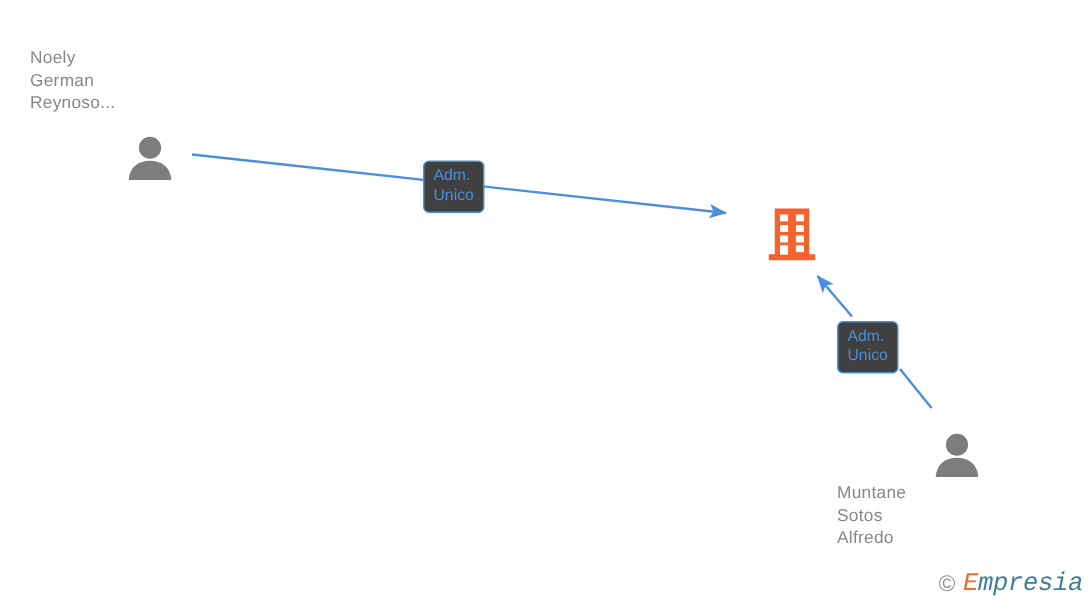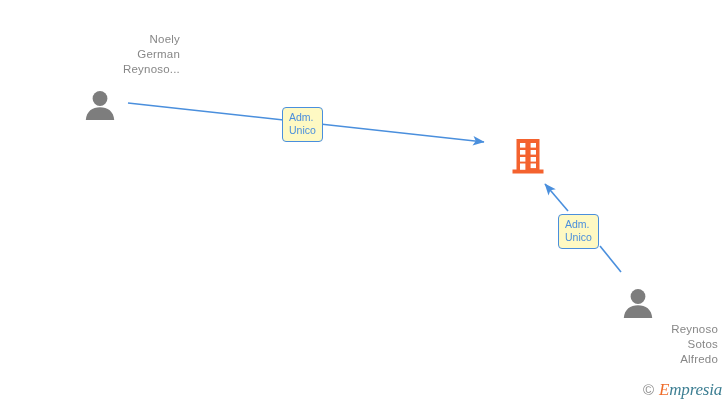--- a/index.html
+++ b/index.html
@@ -38,39 +38,39 @@
     position: absolute;
   }
   .person-icon {
     display: block;
   }
   .company-icon {
     display: block;
   }
   .node-label {
     position: absolute;
-    text-align: right;
+    text-align: left;
     color: #878787;
     font-size: 11.5px;
     line-height: 15px;
     letter-spacing: 0.2px;
     white-space: pre-line;
     width: 160px;
   }
   .node-label.company {
     color: #8a8a8a;
     letter-spacing: 0.9px;
     font-size: 11.5px;
     line-height: 15px;
   }
 
   
   .rel-badge {
     position: absolute;
-    background: #fef9c3;
+    background: #404040;
     border: 1.4px solid #4a8fdd;
     border-radius: 4px;
     color: #4a8fdd;
     font-size: 10.5px;
     line-height: 13px;
     padding: 3px 6px 4px 6px;
     text-align: left;
     white-space: pre-line;
     box-sizing: border-box;
   }
@@ -83,21 +83,21 @@
     display: flex;
     align-items: center;
     gap: 5px;
   }
   #watermark .copy {
     color: #8e8e8e;
     font-size: 15px;
     line-height: 15px;
   }
   #watermark .brand {
-    font-family: Liberation Serif, serif;
+    font-family: Liberation Mono, monospace;
     font-style: italic;
     font-size: 17px;
     line-height: 17px;
     letter-spacing: -0.2px;
   }
   #watermark .brand .b1 { color: #ef6c2a; }
   #watermark .brand .b2 { color: #3e7f93; }
 </style>
 </head>
 <body>
@@ -149,21 +149,21 @@
       <rect x="22.6" y="27.5" width="5.4" height="4.6" fill="#ffffff"></rect>
     </svg>
   </div>
 
   <div class="node" style="left:620px; top:288px;">
     <svg class="person-icon" width="36" height="30" viewBox="0 0 36 30">
       <circle cx="18" cy="8.5" r="7.4" fill="#7d7d7d"></circle>
       <path d="M3.8,30 C4.4,21.2 10.4,17.2 18,17.2 C25.6,17.2 31.6,21.2 32.2,30 Z" fill="#7d7d7d"></path>
     </svg>
   </div>
-  <div class="node-label" style="left:558px; top:322px;">Reynoso
+  <div class="node-label" style="left:558px; top:322px;">Muntane
 Sotos
 Alfredo</div>
 
   <div class="rel-badge" style="left:282px; top:107px;">Adm.
 Unico</div>
 
   <div class="rel-badge" style="left:558px; top:214px;">Adm.
 Unico</div>
 
   <div id="watermark">

